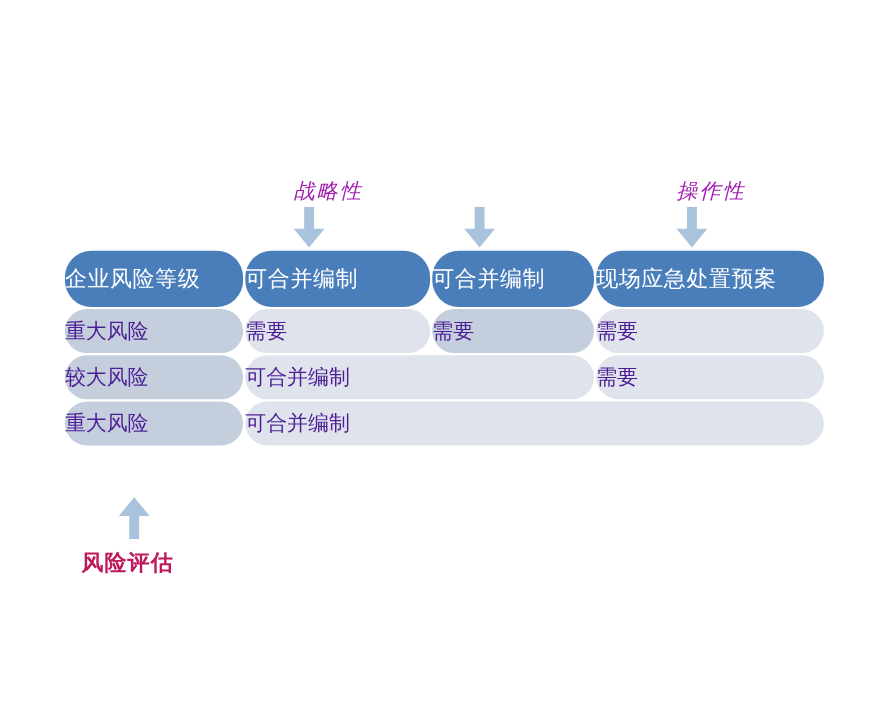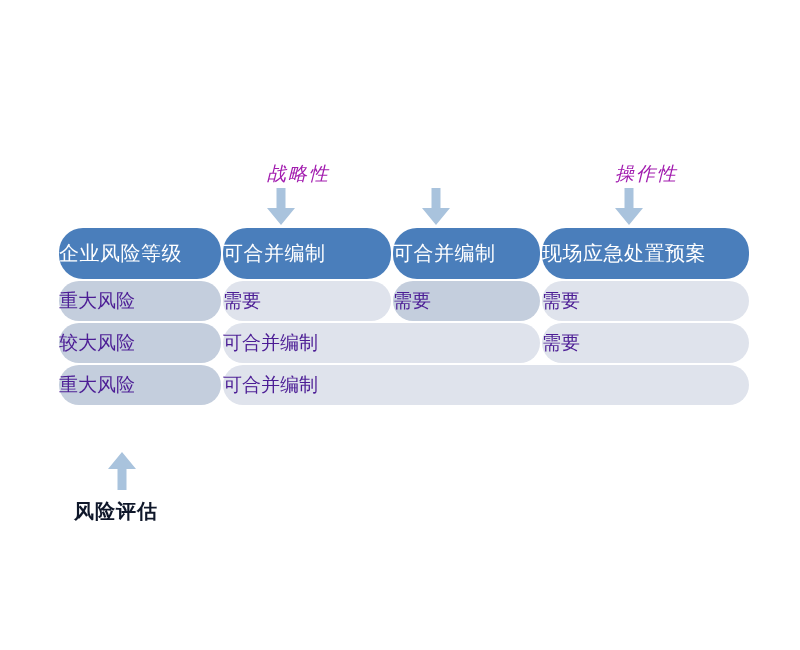--- a/index.html
+++ b/index.html
@@ -79,21 +79,21 @@
   }
   td.cell-dark {
     background: #c4cedd;
   }
 
   
   .bottom-label {
     position: absolute;
     font-family: Liberation Sans, sans-serif;
     font-size: 20px;
-    color: #0f172a;
+    color: #be185d;
     letter-spacing: 1px;
     white-space: nowrap;
     font-weight: 600;
   }
 </style>
 </head>
 <body>
 
 <div id="stage">
 

